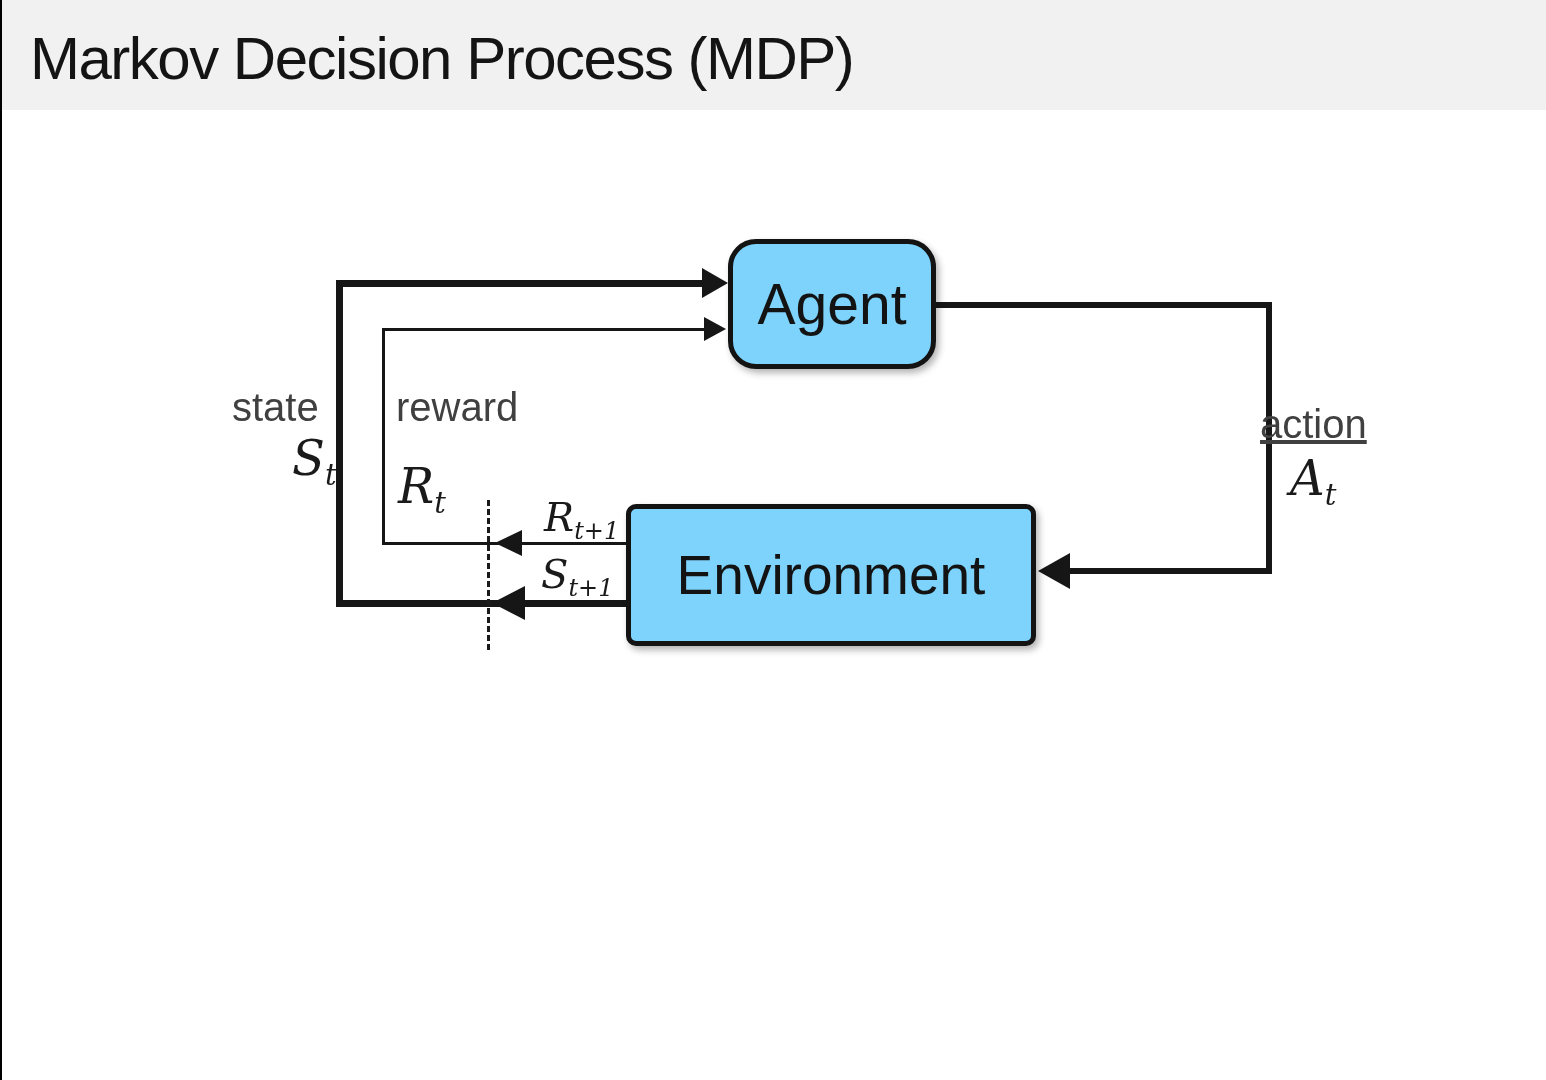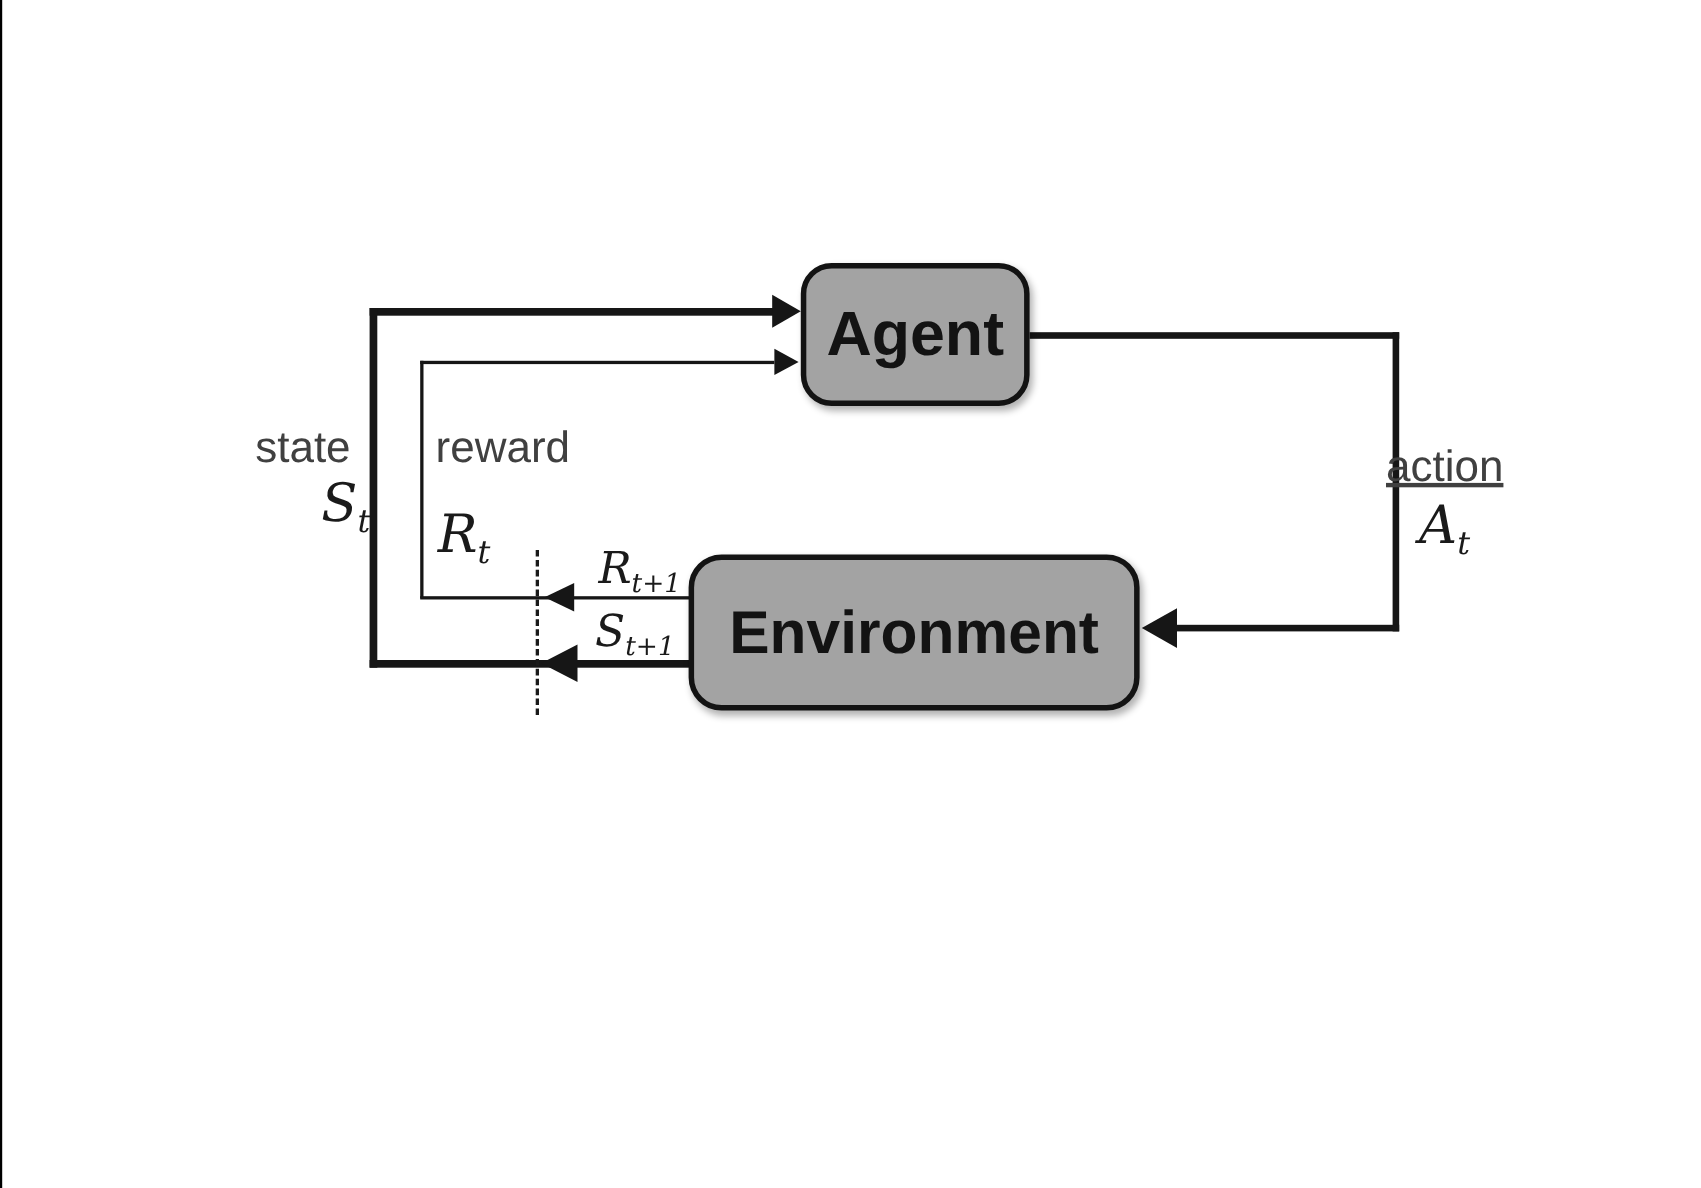--- a/index.html
+++ b/index.html
@@ -12,26 +12,26 @@
 
   
   .header { position: absolute; left: 0; top: 0; width: 1546px; height: 110px;
             background: #f1f1f1; display: flex; align-items: center; }
   .header h1 { font-size: 60px; font-weight: 500; letter-spacing: -1.5px;
                color: #141414; padding-left: 30px; padding-top: 6px; }
 
   
   .diagram { position: absolute; left: 0; top: 0; width: 1546px; height: 700px; }
 
-  .node { position: absolute; background: #a3a3a3; border: 5px solid #131313;
+  .node { position: absolute; background: #7dd3fc; border: 5px solid #131313;
           display: flex; align-items: center; justify-content: center;
-          box-shadow: 3px 4px 7px rgba(0,0,0,0.30); font-weight: bold; }
+          box-shadow: 3px 4px 7px rgba(0,0,0,0.30); }
   .agent { left: 728px; top: 239px; width: 208px; height: 130px; border-radius: 28px; }
   .agent .node-label { font-size: 57px; color: #131313; }
-  .environment { left: 626px; top: 504px; width: 410px; height: 142px; border-radius: 30px; }
+  .environment { left: 626px; top: 504px; width: 410px; height: 142px; border-radius: 10px; }
   .environment .node-label { font-size: 55px; color: #131313; }
 
   .line { position: absolute; background: #161616; }
   .tri { position: absolute; width: 0; height: 0; }
 
   .dashed-line { position: absolute; left: 487px; top: 500px; height: 150px; width: 0;
                  border-left: 3px dashed #1a1a1a; }
 
   .dlabel { position: absolute; font-size: 40px; color: #404040; white-space: nowrap; }
   .math { position: absolute; font-family: "DejaVu Serif", serif; font-style: italic;
@@ -43,20 +43,23 @@
 
   
   .bullets { position: absolute; left: 0; top: 700px; width: 1546px; height: 380px; }
 </style>
 </head>
 <body>
 
 <div class="slide">
   <div class="edge-line"></div>
 
+  <div class="header">
+    <h1>Markov Decision Process (MDP)</h1>
+  </div>
 
   <div class="diagram">
 
     <div class="line" style="left:336px; top:280px; width:368px; height:7px;"></div>
     <div class="line" style="left:336px; top:280px; width:7px; height:327px;"></div>
     <div class="line" style="left:336px; top:600px; width:294px; height:7px;"></div>
     <div class="tri" style="left:702px; top:268px; border-left:26px solid #161616; border-top:15px solid transparent; border-bottom:15px solid transparent;"></div>
     <div class="tri" style="left:492px; top:586px; border-right:33px solid #161616; border-top:17px solid transparent; border-bottom:17px solid transparent;"></div>
 
     <div class="line" style="left:382px; top:328px; width:322px; height:3px;"></div>

